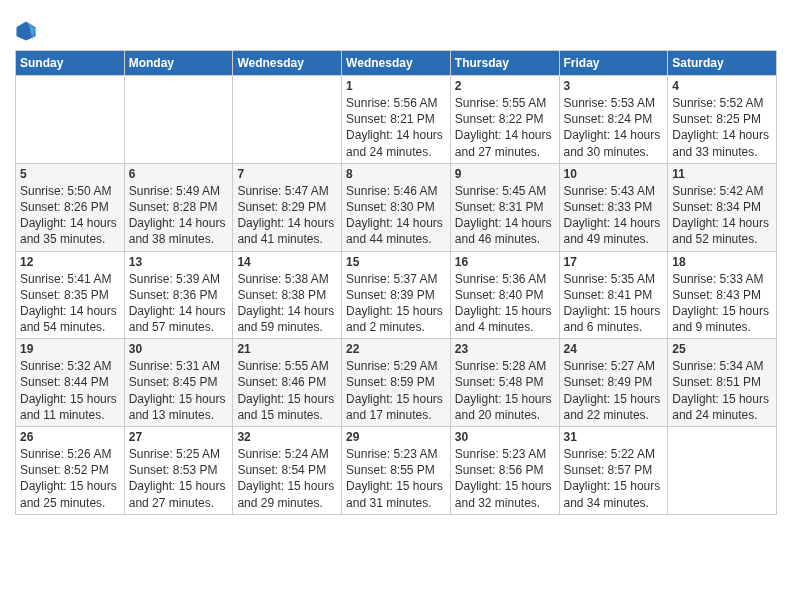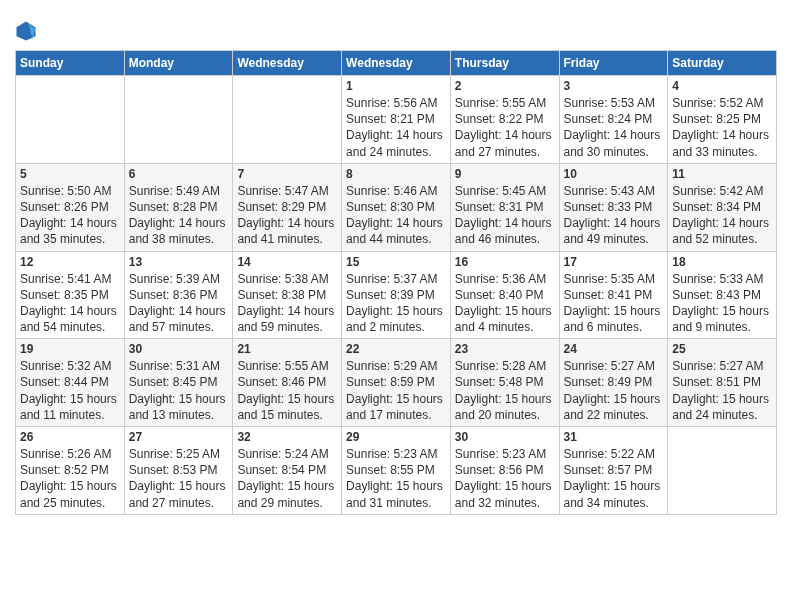--- a/index.html
+++ b/index.html
@@ -306,21 +306,21 @@
           </td>
           <td>
             <span class="day-num">24</span>
             <div class="day-info">Sunrise: 5:27 AM
 Sunset: 8:49 PM
 Daylight: 15 hours
 and 22 minutes.</div>
           </td>
           <td>
             <span class="day-num">25</span>
-            <div class="day-info">Sunrise: 5:27 AM
+            <div class="day-info">Sunrise: 5:34 AM
 Sunset: 8:51 PM
 Daylight: 15 hours
 and 24 minutes.</div>
           </td>
         </tr>
         <tr>
           <td>
             <span class="day-num">26</span>
             <div class="day-info">Sunrise: 5:26 AM
 Sunset: 8:52 PM

